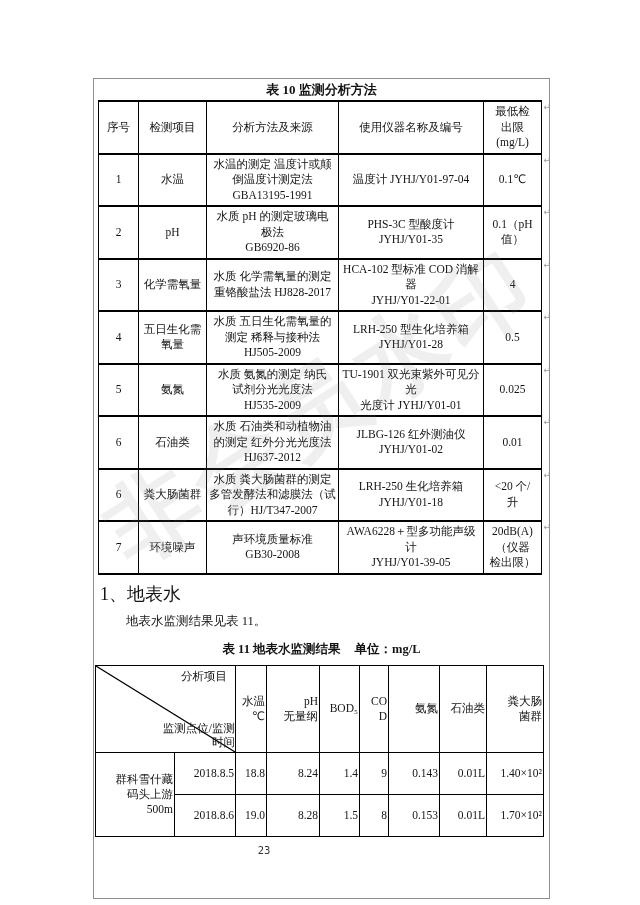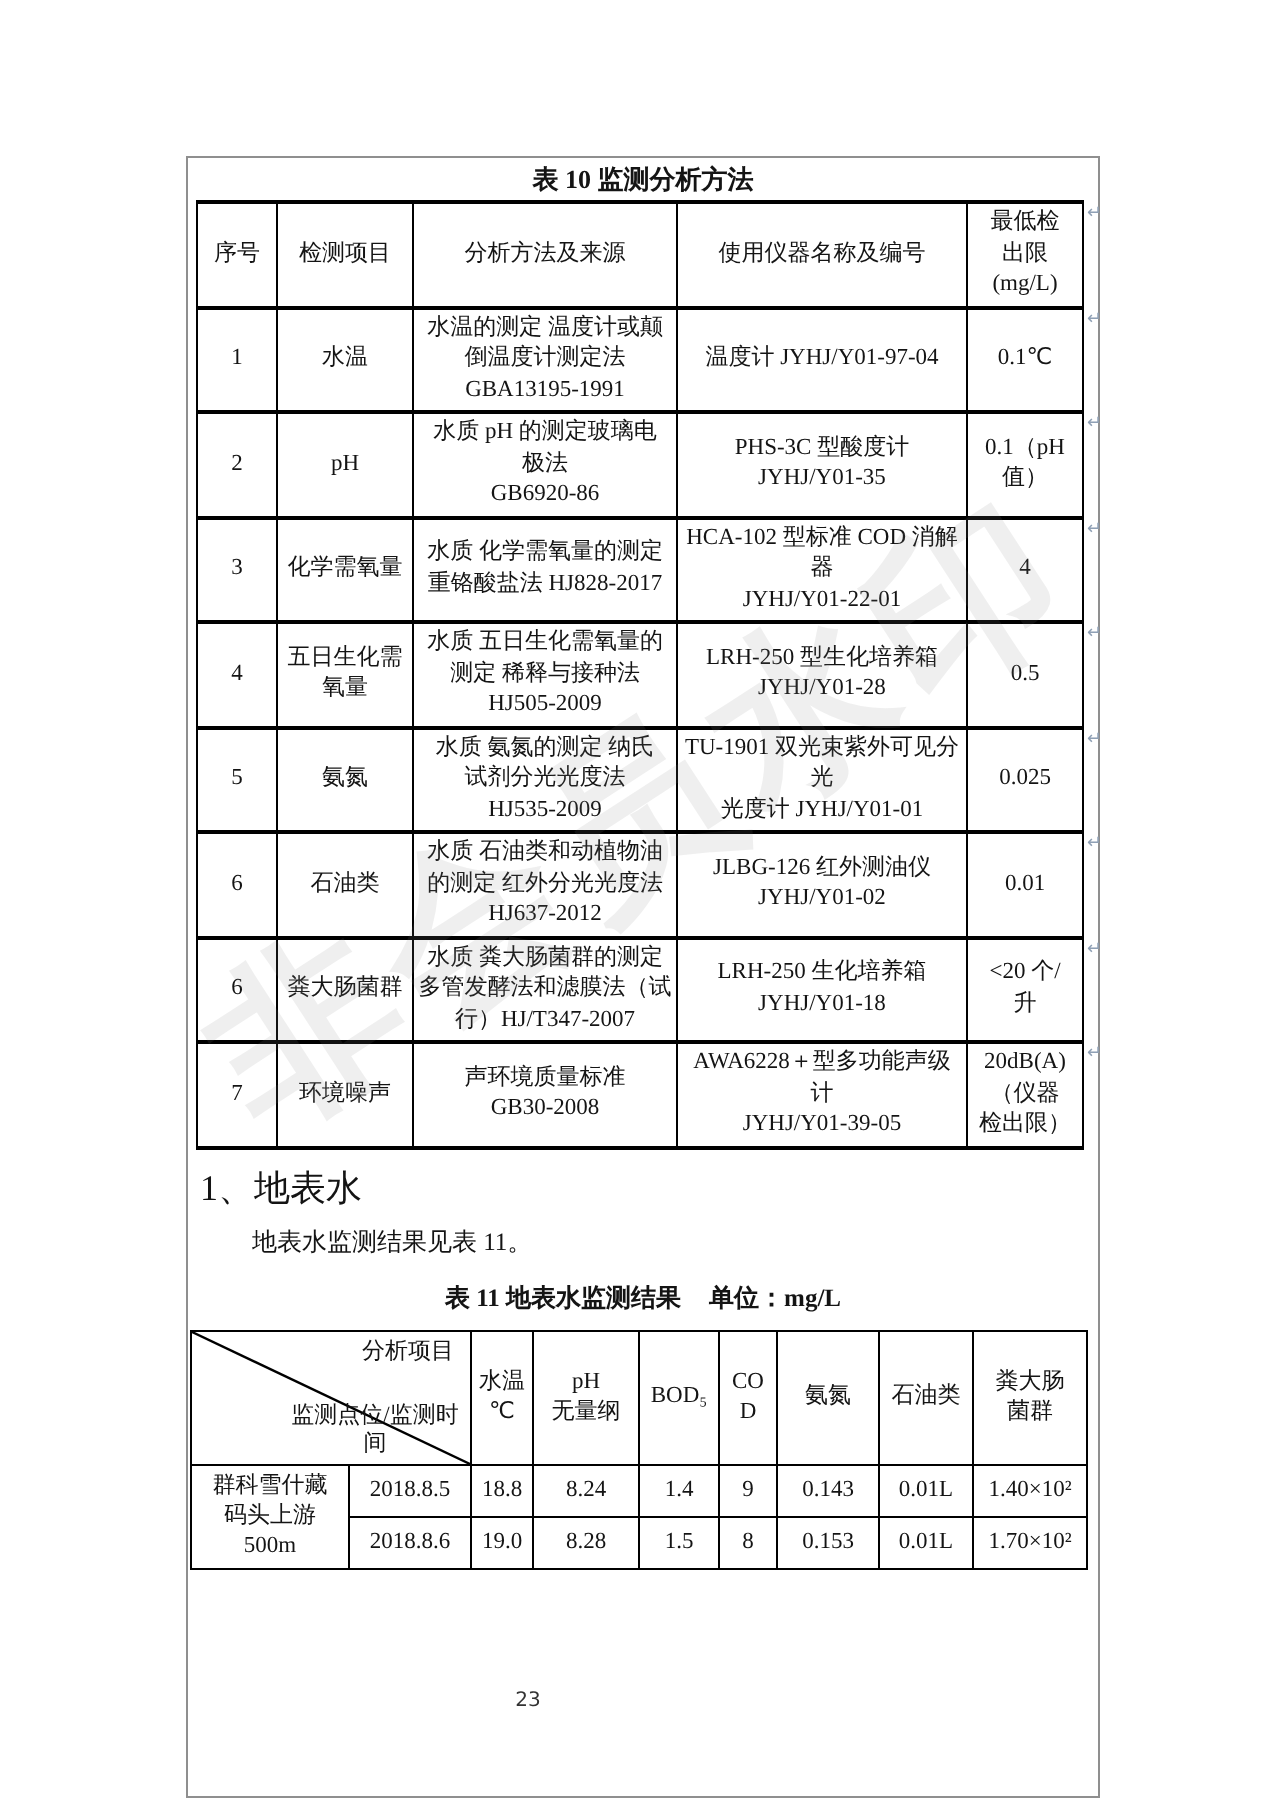--- a/index.html
+++ b/index.html
@@ -32,27 +32,27 @@
   .h-results { font-size:14.5px; font-weight:bold; margin:13px 0 0 6px; line-height:20px; }
   .h-surface { font-size:18px;  font-weight:normal; margin:9px 0 0 6px; line-height:20px; }
   .para-intro { font-size:12.5px; margin:8px 0 0 32px; line-height:18px; }
   .t11-caption { text-align:center; font-weight:bold; font-size:12.5px; margin-top:10px; line-height:18px; }
   .t11-caption .unit { margin-left:14px; }
   table.t11 {
     border-collapse:collapse; table-layout:fixed; width:448px; margin-left:1px; margin-top:7px;
     font-size:11.5px;
   }
   table.t11 td {
-    border:1px solid #000; text-align:center; vertical-align:middle;
-    padding:3px 1px; line-height:15px; white-space:pre-line;
+    border:1px solid #000; text-align:right; vertical-align:middle;
+    padding:13px 1px; line-height:15px; white-space:pre-line;
   }
   td.corner-cell { position:relative; height:44px; padding:0; }
   td.corner-cell svg { position:absolute; left:0; top:0; width:100%; height:100%; display:block; }
   .corner-top    { position:absolute; top:3px; right:8px; line-height:14px; }
-  .corner-bottom { position:absolute; bottom:3px; left:8px; line-height:14px;margin-left:36px; }
+  .corner-bottom { position:absolute; bottom:3px; left:20px; line-height:14px;margin-left:36px; }
   .site-cell { line-height:16px; }
   .page-number {
     position:absolute; left:0; top:845px; width:528px; text-align:center;
     font-size:10px; color:#333; font-family:"DejaVu Sans",sans-serif;
   }
   .watermark {
     position:absolute; left:20px; top:345px; width:600px; text-align:center;
     font-size:92px; font-weight:bold; letter-spacing:6px; white-space:nowrap;
     color:rgba(128,128,128,0.13); transform:rotate(-33deg);
     pointer-events:none; z-index:5;

